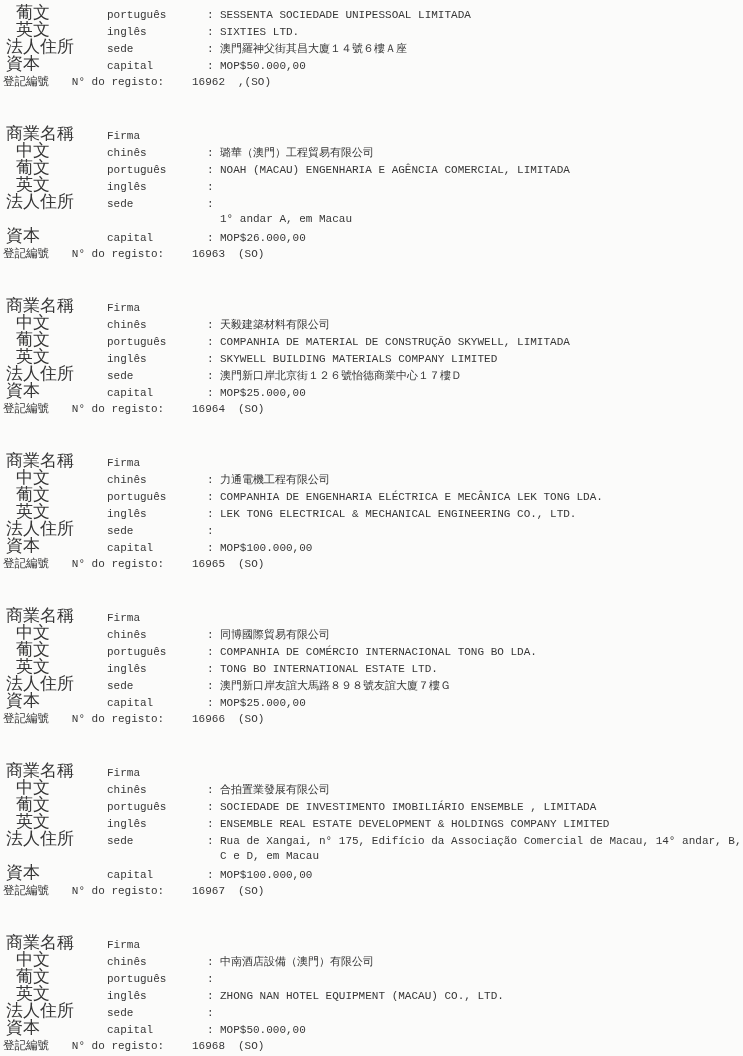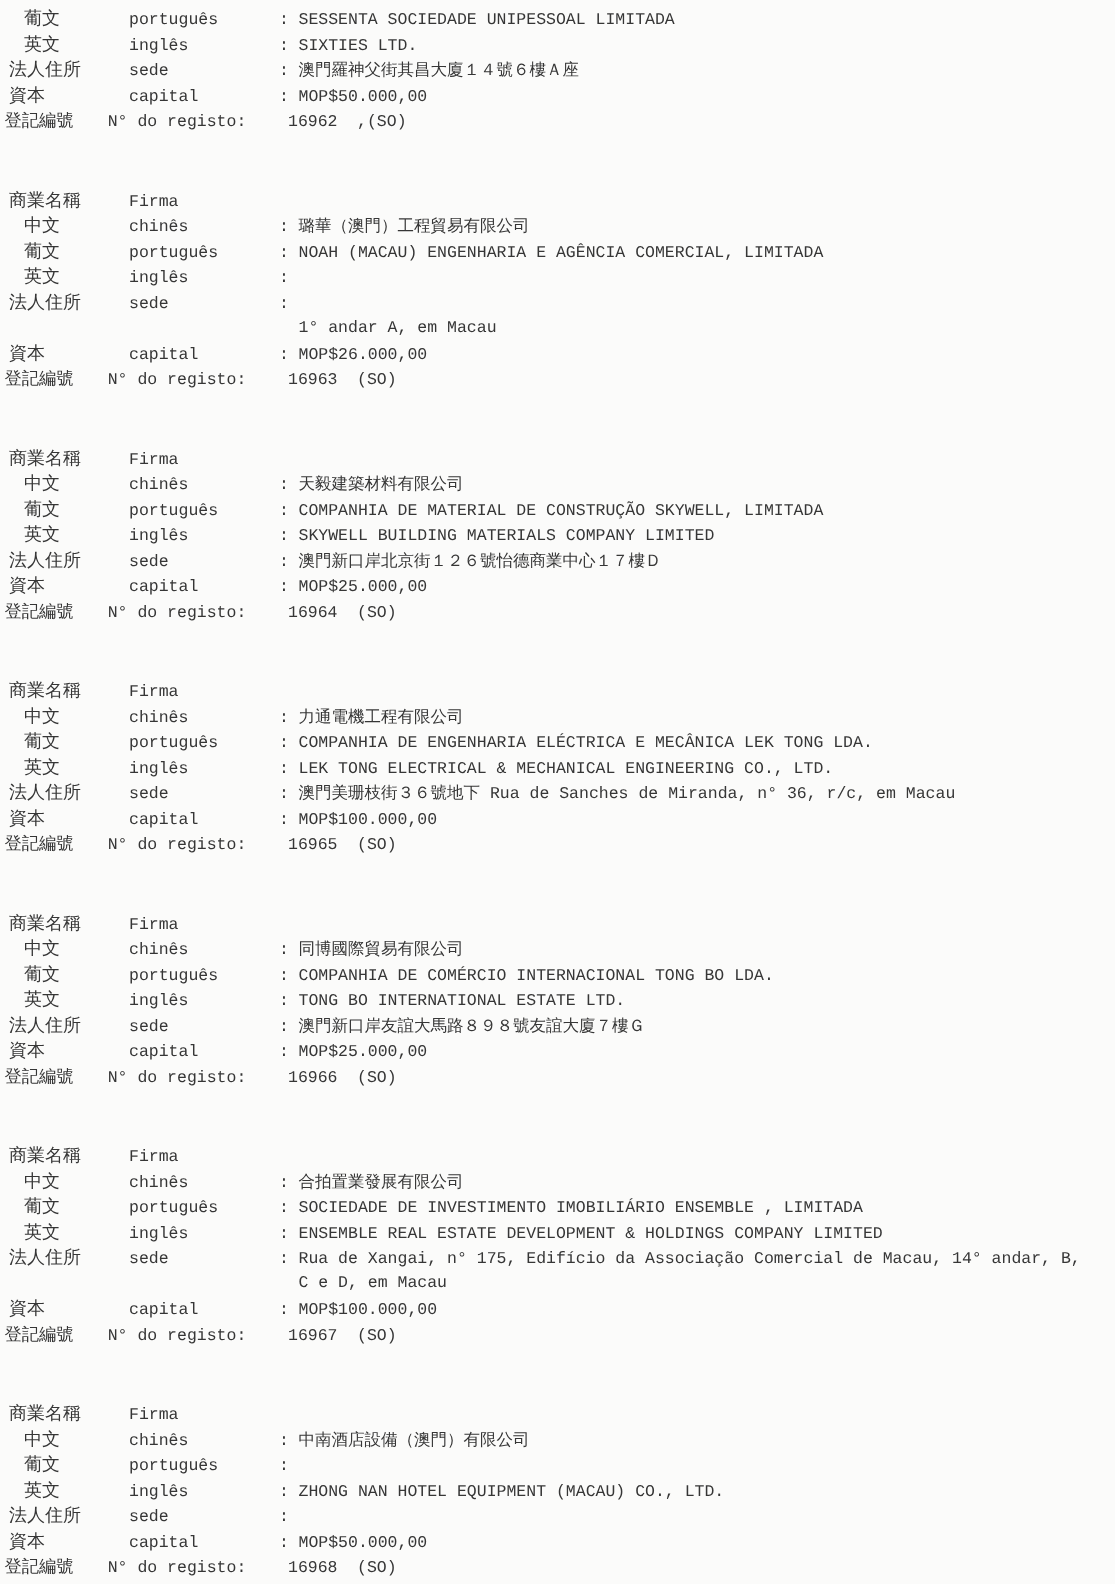--- a/index.html
+++ b/index.html
@@ -7,23 +7,23 @@
   body {
     width:743px; height:1056px;
     background:#fbfbfa; color:#363636;
     font-family:"Liberation Mono","DejaVu Sans Mono",monospace;
     font-size:11px; overflow:hidden;
     -webkit-font-smoothing:antialiased;
   }
   .page { padding-top:5px; }
   .entry { margin-bottom:36px; }
   .row { display:flex; align-items:baseline; height:17px; line-height:17px; white-space:pre; }
-  .c1 { width:86px; padding-left:6px; font-size:12px; flex:none; }
+  .c1 { width:86px; padding-left:6px; font-size:17px; flex:none; }
   .row.sub .c1 { padding-left:16px; }
-  .c2 { width:100px; flex:none; }
+  .c2 { width:100px; flex:none;margin-left:21px; }
   .colon { width:13px; flex:none; }
   .val { flex:1; white-space:pre; }
   .reg-c1 { width:62px; padding-left:3px; font-size:11.5px; flex:none; }
   .reg-c2 { width:112px; flex:none;text-align:center; }
   .reg-num { margin-left:18px; }
   .reg-note { margin-left:13px; }
 </style>
 </head>
 <body>
 
@@ -172,21 +172,20 @@
     <div class="row sub">
       <span class="c1">英文</span>
       <span class="c2">inglês</span>
       <span class="colon">:</span>
       <span class="val">LEK TONG ELECTRICAL &amp; MECHANICAL ENGINEERING CO., LTD.</span>
     </div>
     <div class="row">
       <span class="c1">法人住所</span>
       <span class="c2">sede</span>
       <span class="colon">:</span>
-      <span class="val">澳門美珊枝街３６號地下 Rua de Sanches de Miranda, n° 36, r/c, em Macau</span>
     </div>
     <div class="row">
       <span class="c1">資本</span>
       <span class="c2">capital</span>
       <span class="colon">:</span>
       <span class="val">MOP$100.000,00</span>
     </div>
     <div class="row">
       <span class="reg-c1">登記編號</span>
       <span class="reg-c2">N° do registo:</span>

